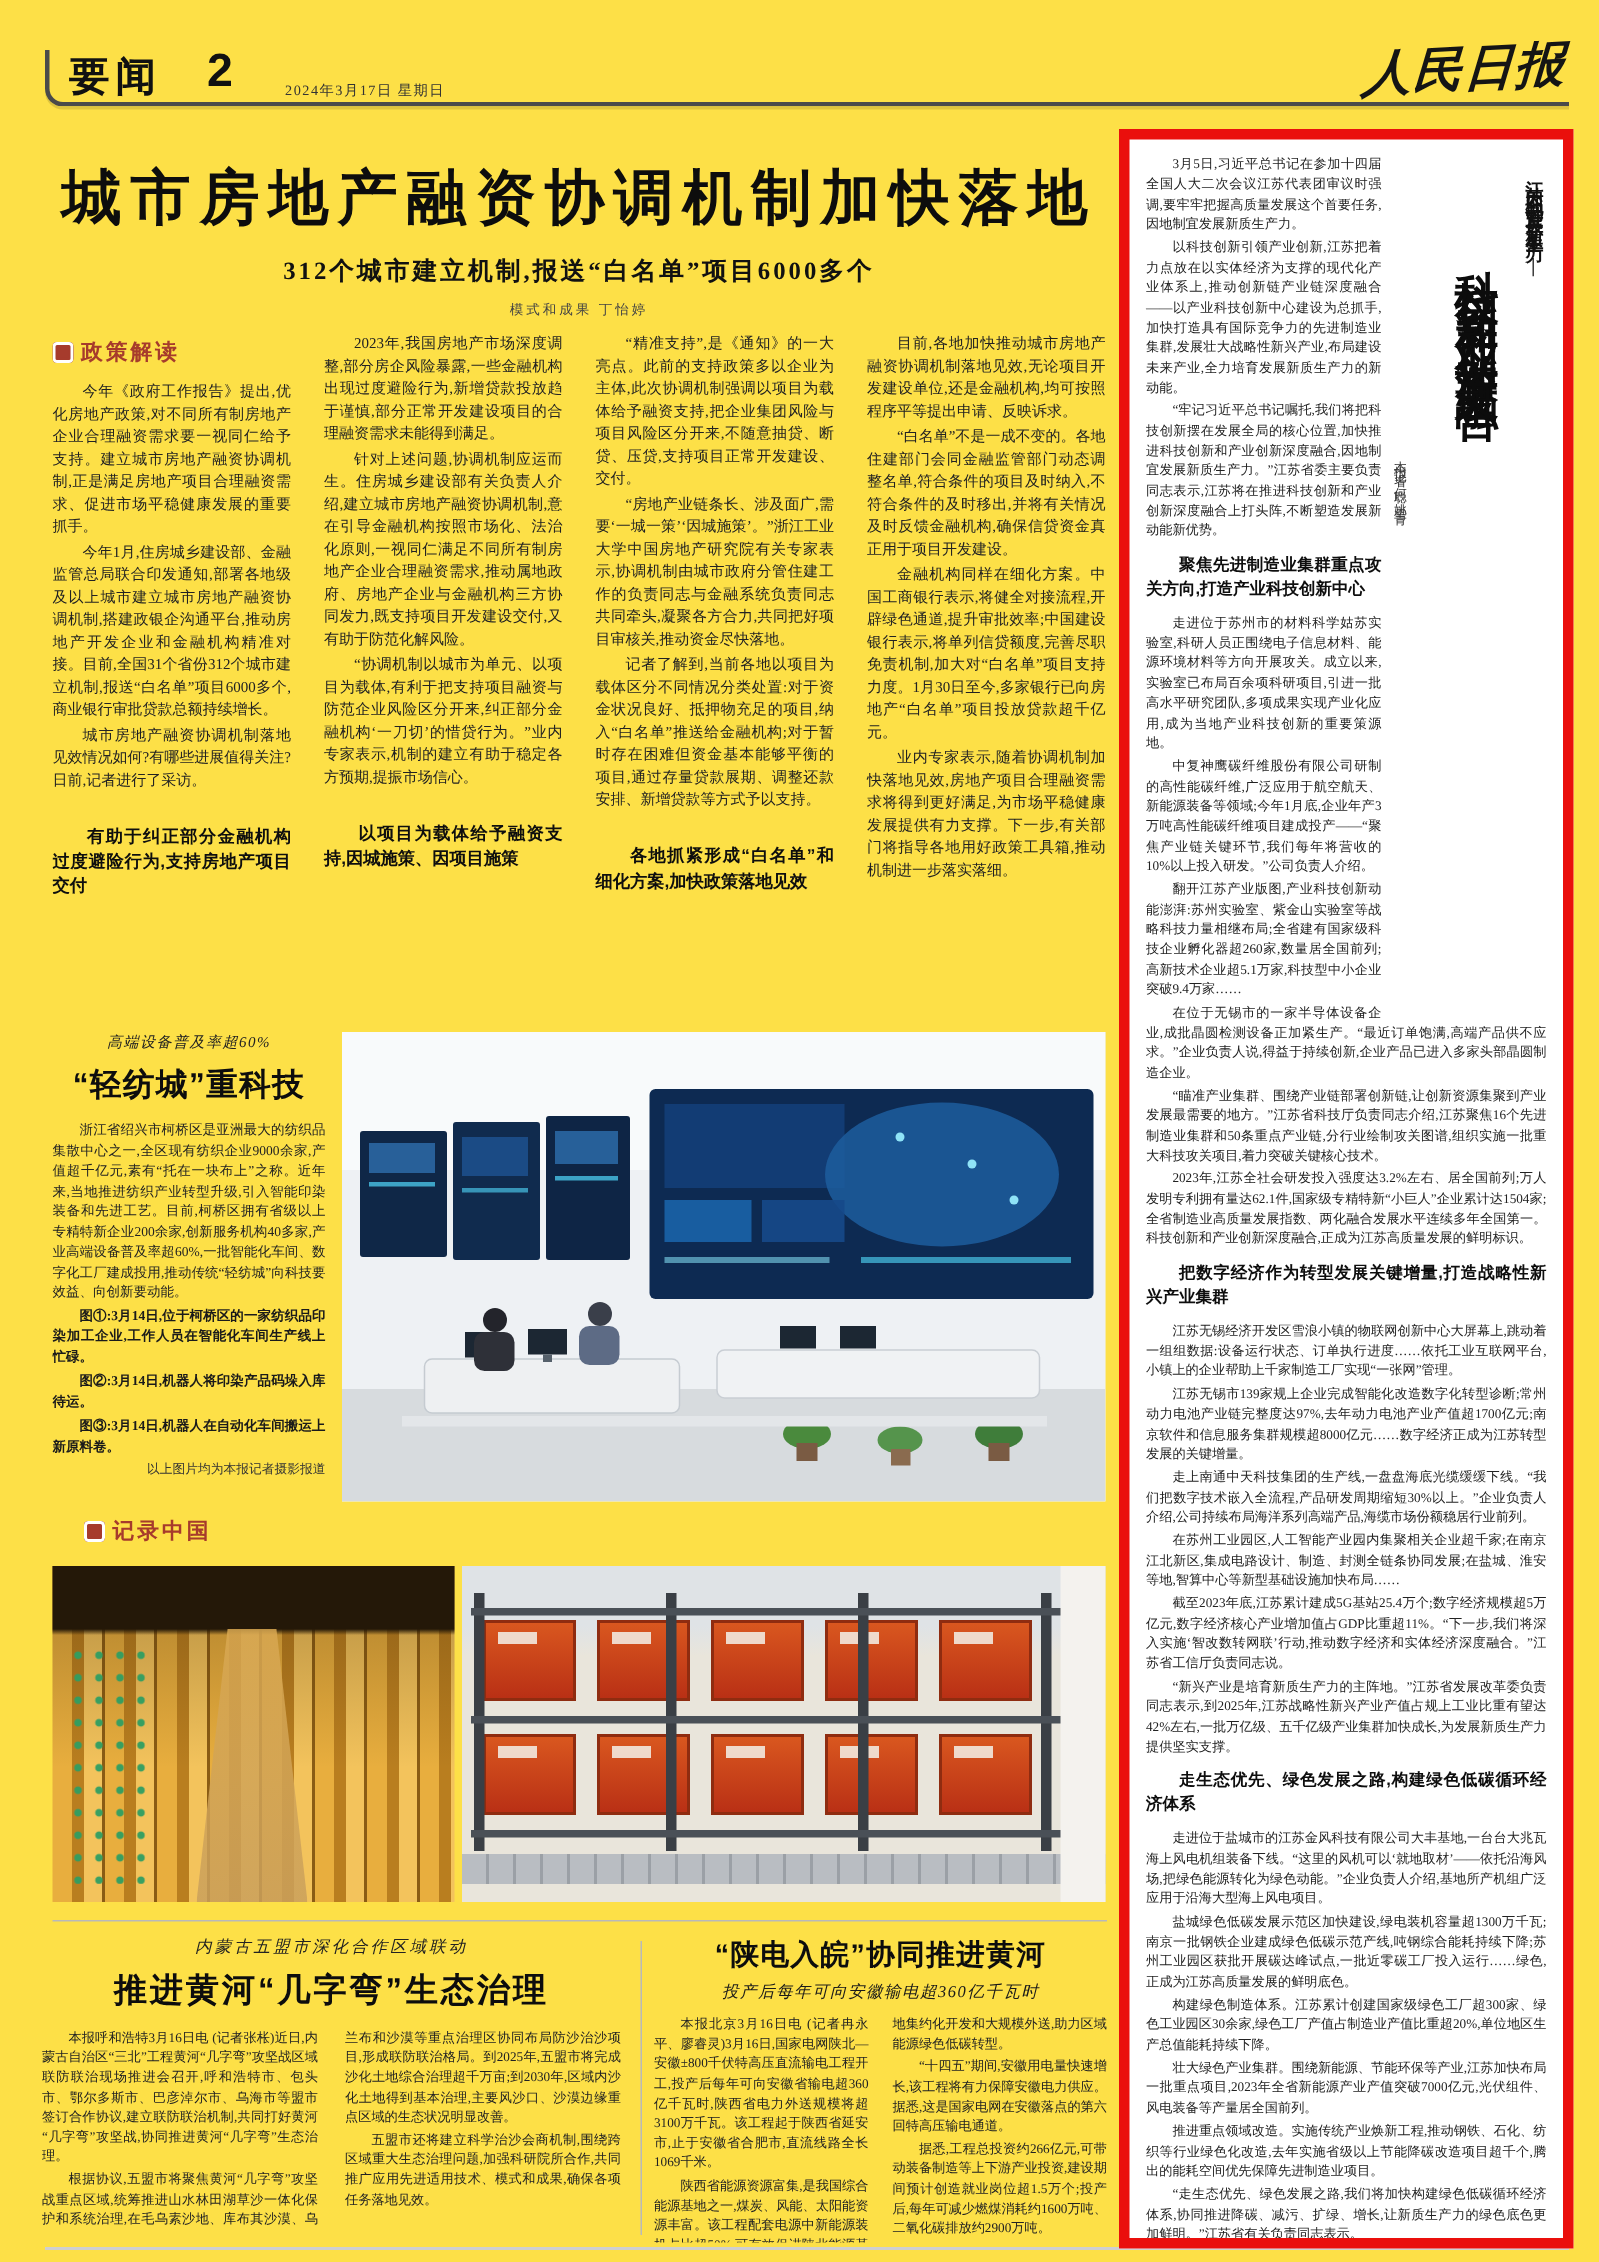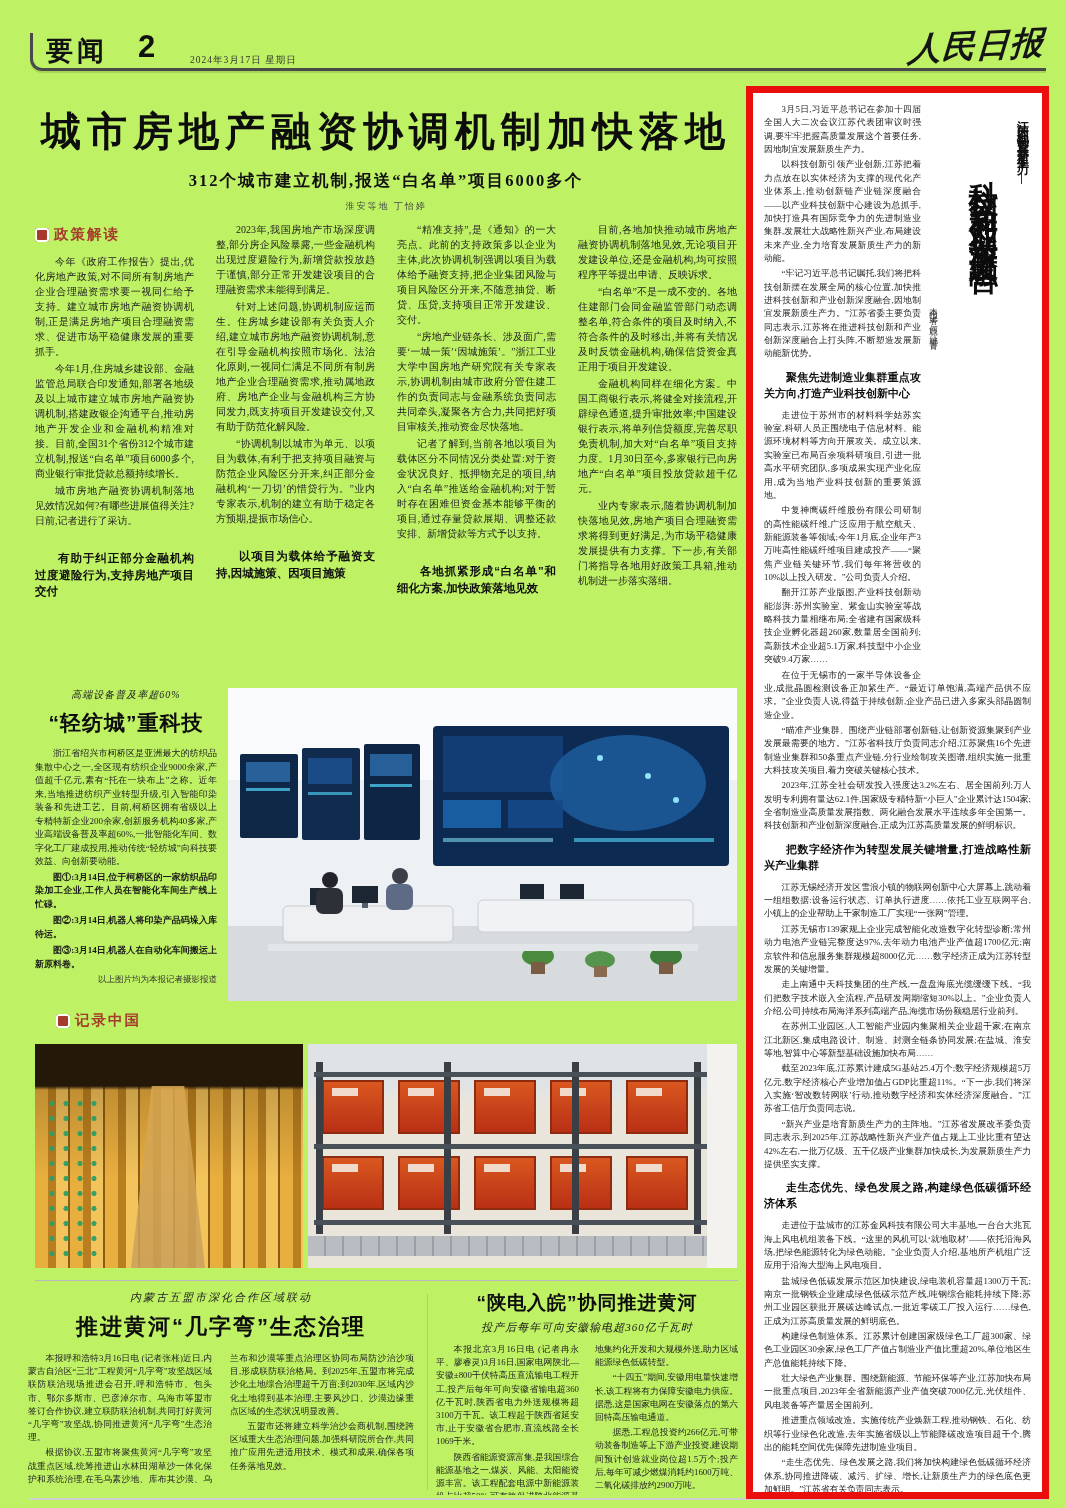--- a/index.html
+++ b/index.html
@@ -1,18 +1,18 @@
 <!DOCTYPE html>
 <html lang="zh"><head>
 <meta charset="utf-8">
 <style>
   * { margin:0; padding:0; box-sizing:border-box; }
   html,body { background:#ffffff; }
   .page {
-    position:relative; width:1066px; height:1508px; background:#bef264;
+    position:relative; width:1066px; height:1508px; background:#fde047;
     font-family:"Liberation Serif","DejaVu Serif",serif; color:#1a1a1a; overflow:hidden;
   }
   
   .hdr-bracket { position:absolute; left:30px; top:33px; width:1016px; height:38px;
     border-left:3px solid #4a4a4a; border-bottom:3px solid #4a4a4a;
     border-bottom-left-radius:12px; box-shadow:0 2px 0 rgba(0,0,0,.12); }
   .hdr-section { position:absolute; left:46px; top:33px; font-family:"Liberation Sans","DejaVu Sans",sans-serif;
     font-weight:bold; font-size:27px; letter-spacing:4px; color:#111; }
   .hdr-page { position:absolute; left:138px; top:29px; font-family:"Liberation Sans","DejaVu Sans",sans-serif;
     font-weight:bold; font-size:31px; color:#111; }
@@ -110,21 +110,21 @@
 <div class="page">
 
   <div class="hdr-bracket"></div>
   <div class="hdr-section">要闻</div>
   <div class="hdr-page">2</div>
   <div class="hdr-date">2024年3月17日 星期日</div>
   <div class="masthead">人民日报</div>
 
   <div class="top-headline">城市房地产融资协调机制加快落地</div>
   <div class="top-subhead">312个城市建立机制,报送“白名单”项目6000多个</div>
-  <div class="top-byline">淮安等地 丁怡婷</div>
+  <div class="top-byline">模式和成果 丁怡婷</div>
   <div class="top-body">
     <div class="section-label">
       <span class="section-icon"></span>
       <span class="lbl">政策解读</span>
     </div>
     <div class="bind-list">
       
     <div class="para">今年《政府工作报告》提出,优化房地产政策,对不同所有制房地产企业合理融资需求要一视同仁给予支持。建立城市房地产融资协调机制,正是满足房地产项目合理融资需求、促进市场平稳健康发展的重要抓手。</div><div class="para">今年1月,住房城乡建设部、金融监管总局联合印发通知,部署各地级及以上城市建立城市房地产融资协调机制,搭建政银企沟通平台,推动房地产开发企业和金融机构精准对接。目前,全国31个省份312个城市建立机制,报送“白名单”项目6000多个,商业银行审批贷款总额持续增长。</div><div class="para">城市房地产融资协调机制落地见效情况如何?有哪些进展值得关注?日前,记者进行了采访。</div><div class="col-subhead">有助于纠正部分金融机构过度避险行为,支持房地产项目交付</div><div class="para">2023年,我国房地产市场深度调整,部分房企风险暴露,一些金融机构出现过度避险行为,新增贷款投放趋于谨慎,部分正常开发建设项目的合理融资需求未能得到满足。</div><div class="para">针对上述问题,协调机制应运而生。住房城乡建设部有关负责人介绍,建立城市房地产融资协调机制,意在引导金融机构按照市场化、法治化原则,一视同仁满足不同所有制房地产企业合理融资需求,推动属地政府、房地产企业与金融机构三方协同发力,既支持项目开发建设交付,又有助于防范化解风险。</div><div class="para">“协调机制以城市为单元、以项目为载体,有利于把支持项目融资与防范企业风险区分开来,纠正部分金融机构‘一刀切’的惜贷行为。”业内专家表示,机制的建立有助于稳定各方预期,提振市场信心。</div><div class="col-subhead">以项目为载体给予融资支持,因城施策、因项目施策</div><div class="para">“精准支持”,是《通知》的一大亮点。此前的支持政策多以企业为主体,此次协调机制强调以项目为载体给予融资支持,把企业集团风险与项目风险区分开来,不随意抽贷、断贷、压贷,支持项目正常开发建设、交付。</div><div class="para">“房地产业链条长、涉及面广,需要‘一城一策’‘因城施策’。”浙江工业大学中国房地产研究院有关专家表示,协调机制由城市政府分管住建工作的负责同志与金融系统负责同志共同牵头,凝聚各方合力,共同把好项目审核关,推动资金尽快落地。</div><div class="para">记者了解到,当前各地以项目为载体区分不同情况分类处置:对于资金状况良好、抵押物充足的项目,纳入“白名单”推送给金融机构;对于暂时存在困难但资金基本能够平衡的项目,通过存量贷款展期、调整还款安排、新增贷款等方式予以支持。</div><div class="col-subhead">各地抓紧形成“白名单”和细化方案,加快政策落地见效</div><div class="para">目前,各地加快推动城市房地产融资协调机制落地见效,无论项目开发建设单位,还是金融机构,均可按照程序平等提出申请、反映诉求。</div><div class="para">“白名单”不是一成不变的。各地住建部门会同金融监管部门动态调整名单,符合条件的项目及时纳入,不符合条件的及时移出,并将有关情况及时反馈金融机构,确保信贷资金真正用于项目开发建设。</div><div class="para">金融机构同样在细化方案。中国工商银行表示,将健全对接流程,开辟绿色通道,提升审批效率;中国建设银行表示,将单列信贷额度,完善尽职免责机制,加大对“白名单”项目支持力度。1月30日至今,多家银行已向房地产“白名单”项目投放贷款超千亿元。</div><div class="para">业内专家表示,随着协调机制加快落地见效,房地产项目合理融资需求将得到更好满足,为市场平稳健康发展提供有力支撑。下一步,有关部门将指导各地用好政策工具箱,推动机制进一步落实落细。</div></div>
   </div>
 

